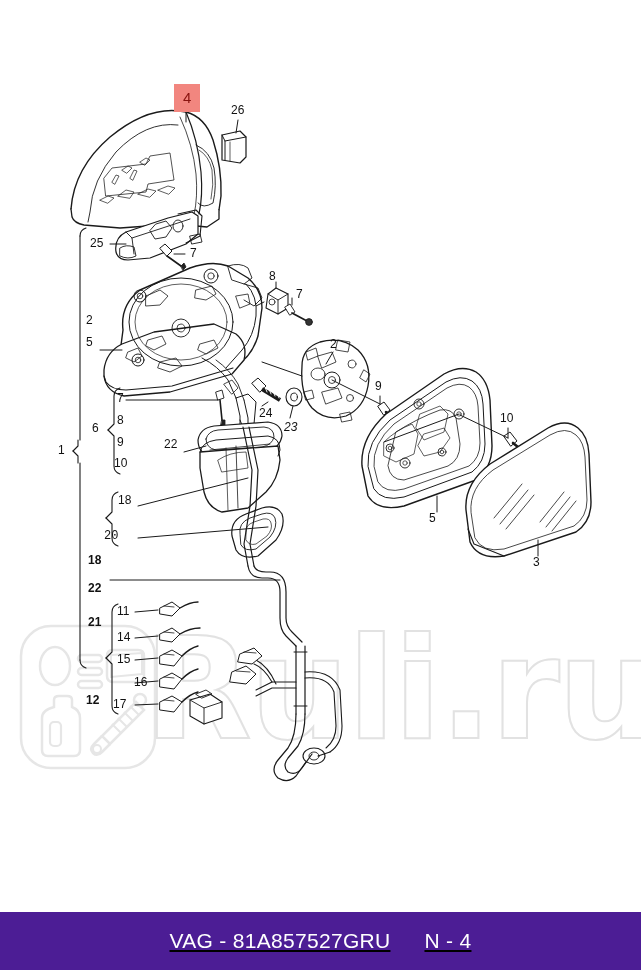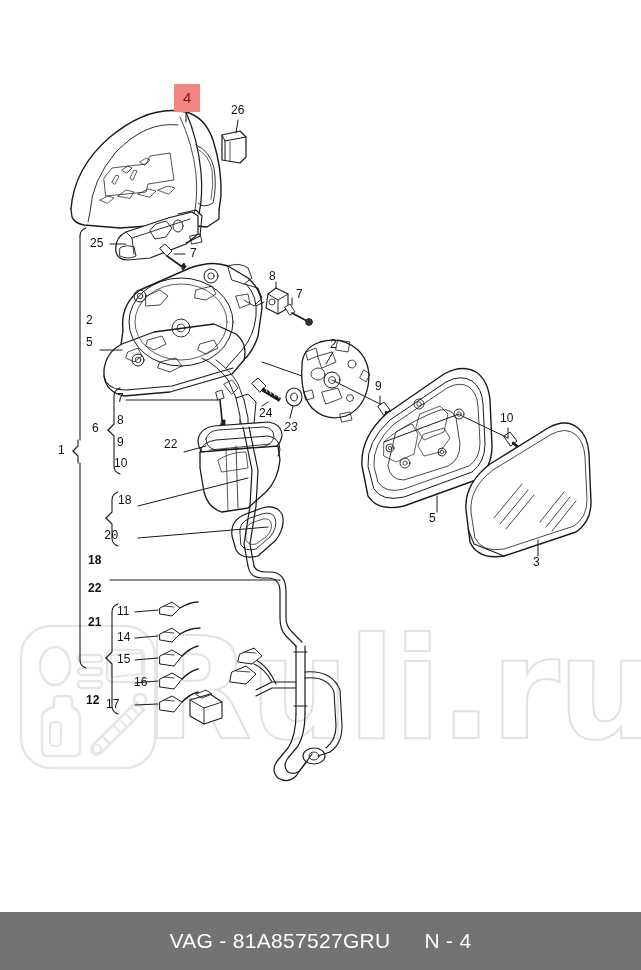--- a/index.html
+++ b/index.html
@@ -40,22 +40,22 @@
     position:absolute;z-index:5;
     background:#f2867f;color:#8a1410;
     font-family:"Liberation Sans", sans-serif;
     font-size:15px;line-height:1;
     padding:6px 9px 7px 9px;
   }
 
   
   #footer{
     position:absolute;left:0;top:912px;width:641px;height:58px;
-    background:#737373;z-index:10;
-    display:flex;align-items:center;justify-content:center;
+    background:#4c1d95;z-index:10;
+    display:flex;align-items:center;justify-content:center;text-decoration:underline;
   }
   #footer-inner{
     display:flex;align-items:center;gap:34px;
     color:#ffffff;font-family:"Liberation Sans", sans-serif;
     font-size:21px;letter-spacing:0.3px;
   }
   #footer .f-code{white-space:nowrap;}
   #footer .f-page{white-space:nowrap;}
 </style>
 </head>
@@ -443,21 +443,21 @@
   <div class="lbl" style="left:118px;top:494px;">18</div>
   <div class="lbl bold" style="left:88px;top:510px;">18</div>
   <div class="lbl" style="left:104px;top:530px;font-family:Liberation Mono, monospace;">20</div>
   <div class="lbl bold" style="left:88px;top:538px;">22</div>
   <div class="lbl bold" style="left:88px;top:572px;">21</div>
   <div class="lbl" style="left:117px;top:605px;">11</div>
   <div class="lbl" style="left:117px;top:631px;">14</div>
   <div class="lbl bold" style="left:86px;top:650px;">12</div>
   <div class="lbl" style="left:117px;top:653px;text-align:right;">15</div>
   <div class="lbl" style="left:117px;top:676px;margin-left:17px;">16</div>
-  <div class="lbl" style="left:106px;top:698px;">17</div>
+  <div class="lbl" style="left:113px;top:698px;">17</div>
 
   <div id="footer">
     <div id="footer-inner">
       <span class="f-code">VAG - 81A857527GRU</span>
       <span class="f-page">N - 4</span>
     </div>
   </div>
 
 </div>
 

